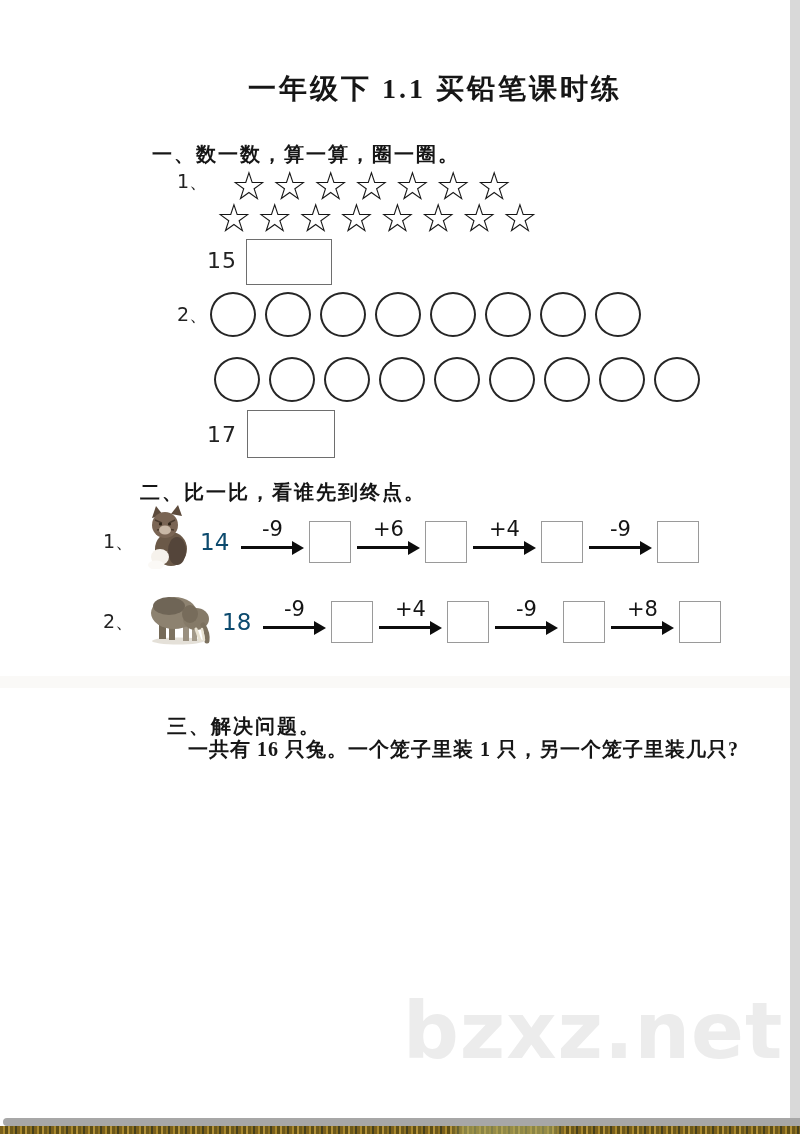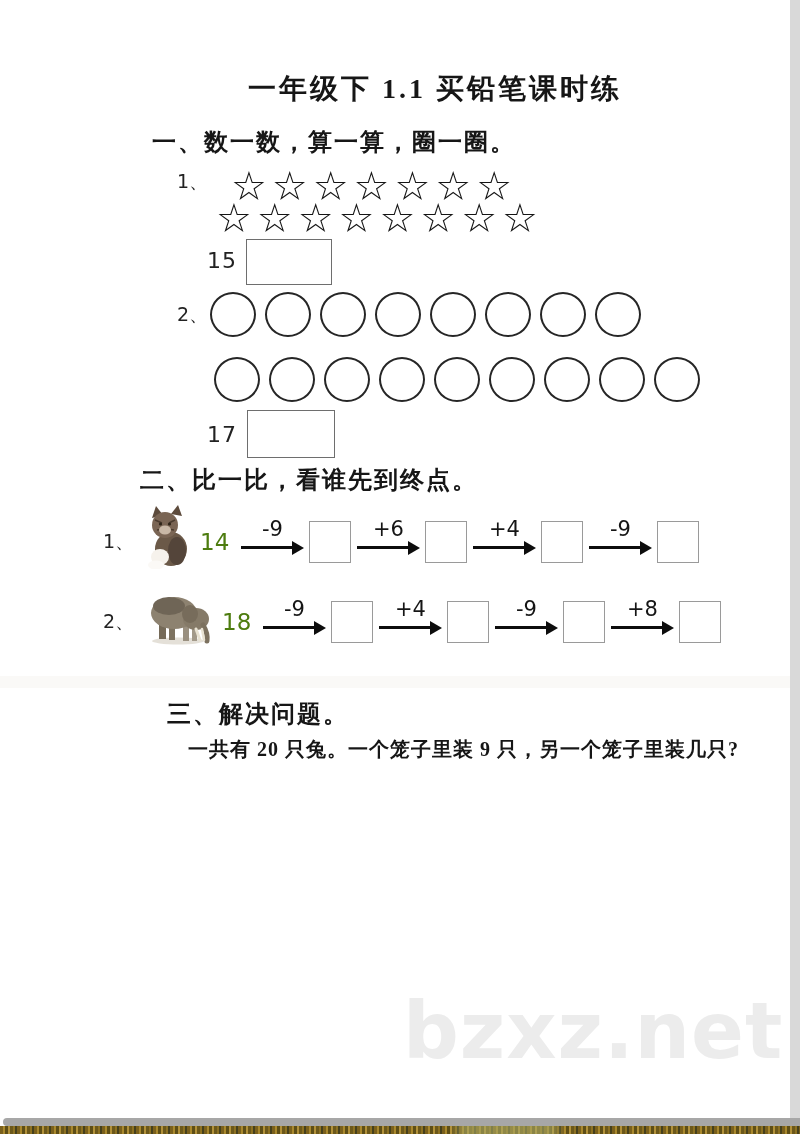--- a/index.html
+++ b/index.html
@@ -4,21 +4,21 @@
 <style>
   html,body{margin:0;padding:0;}
   body{
     width:800px;height:1134px;position:relative;background:#ffffff;
     font-family:"DejaVu Sans",sans-serif;overflow:hidden;color:#1c1c1c;
   }
   .abs{position:absolute;padding-left:40px;}
   .cjk{font-family:"Liberation Serif","DejaVu Serif",serif;font-weight:700;color:#161616;}
 
   .title{top:70px;left:0;width:790px;text-align:center;font-size:28px;letter-spacing:3px;}
-  .sec-head{font-size:24px;letter-spacing:2px;}
+  .sec-head{font-size:20px;letter-spacing:2px;margin-top:15px;}
   #s1-head{left:112px;top:126px;}
   #s2-head{left:100px;top:464px;}
   #s3-head{left:127px;top:698px;}
 
   .item-label{font-size:19px;color:#222;}
   #p1-label{left:137px;top:169px;}
   #p2-label{left:137px;top:302px;}
 
   .star-row{font-size:40px;line-height:1;letter-spacing:5px;color:#141414;white-space:nowrap;}
   #star-row-1{left:191px;top:166px;}
@@ -34,21 +34,21 @@
   .circle-row{white-space:nowrap;}
   #circle-row-1{left:170px;top:292px;}
   #circle-row-2{left:174px;top:357px;}
   .circle{display:inline-block;width:46px;height:45px;border:2.2px solid #262626;border-radius:50%;margin-right:9px;background:#fff;box-sizing:border-box;}
 
   .chain{position:absolute;display:flex;align-items:center;}
   #chain-row-1{left:103px;top:506px;height:72px;}
   #chain-row-2{left:103px;top:588px;height:68px;}
   .row-label{font-size:19px;margin-right:5px;color:#222;}
   .animal{margin-right:3px;display:inline-block;}
-  .start-num{font-size:23px;margin:0 9px 0 2px;color:#4d7c0f;}
+  .start-num{font-size:23px;margin:0 9px 0 2px;color:#0c4a6e;}
   .ops{display:flex;align-items:center;}
   .arrow{position:relative;width:64px;height:48px;margin:0 2px;}
   .arrow .shaft{position:absolute;left:1px;right:9px;bottom:17px;height:2.6px;background:#0d0d0d;}
   .arrow .head{position:absolute;right:0;bottom:11px;width:0;height:0;
     border-left:12px solid #0d0d0d;border-top:7px solid transparent;border-bottom:7px solid transparent;}
   .arrow .op{position:absolute;top:-1px;left:0;width:100%;text-align:center;font-size:21px;color:#151515;}
   .answer-box{width:40px;height:40px;border:1.6px solid #9a9a9a;margin:0 3px;background:#fff;}
 
   #s3-problem{left:148px;top:736px;font-size:20px;letter-spacing:1px;}
 
@@ -177,21 +177,21 @@
       <span class="arrow">
         <span class="op">+8</span>
         <span class="shaft"></span>
         <span class="head"></span>
       </span>
       <span class="answer-box"></span>
     </span>
 </div>
 
 <div class="abs sec-head cjk" id="s3-head">三、解决问题。</div>
-<div class="abs cjk" id="s3-problem">一共有 20 只兔。一个笼子里装 9 只，另一个笼子里装几只?</div>
+<div class="abs cjk" id="s3-problem">一共有 16 只兔。一个笼子里装 1 只，另一个笼子里装几只?</div>
 
 <div class="abs faint-band"></div>
 
 <div class="abs watermark">bzxz.net</div>
 
 <div class="abs right-col"></div>
 <div class="abs right-line"></div>
 
 <div class="abs hscrollbar"></div>
 <div class="abs grass"></div>

